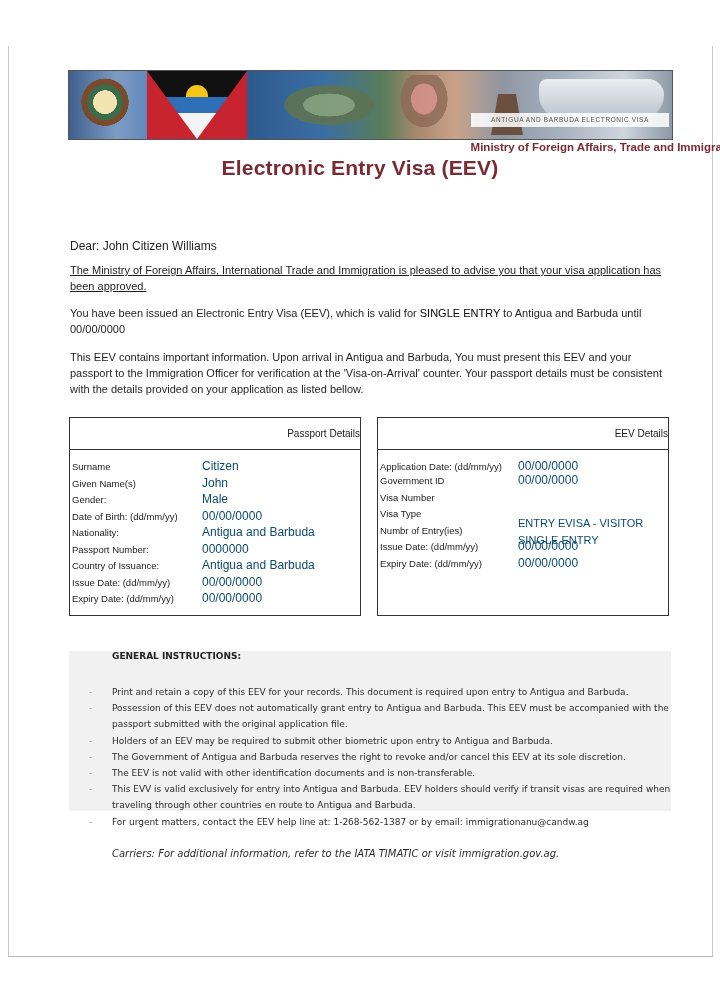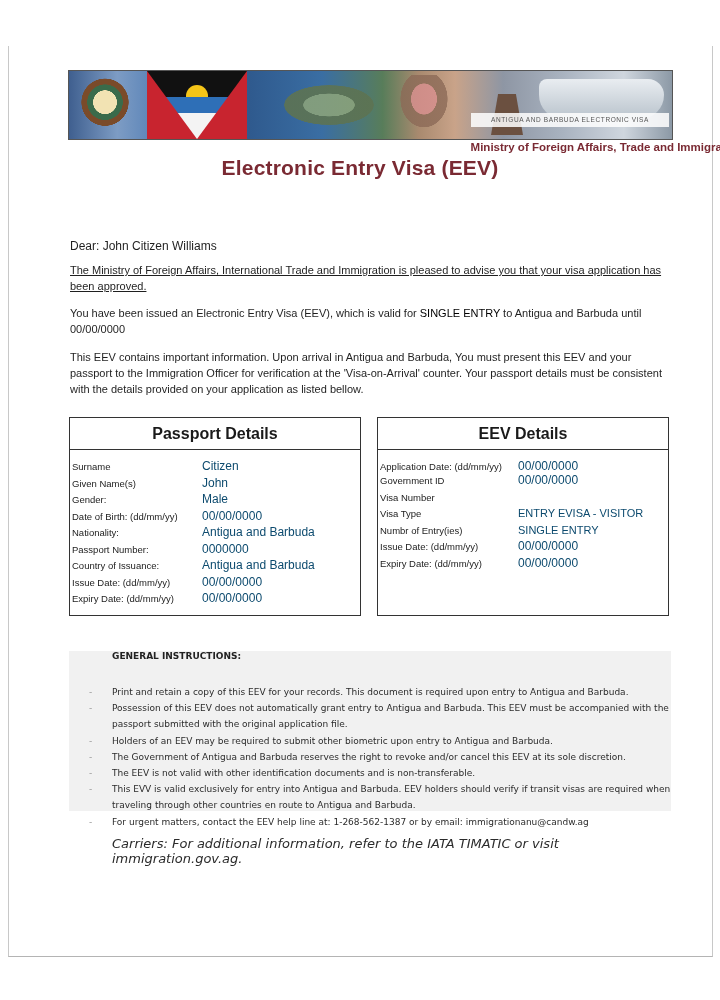--- a/index.html
+++ b/index.html
@@ -18,34 +18,34 @@
   .ministry { position:absolute; left:0; top:141px; width:720px; text-align:right; font-size:11.5px; font-weight:bold; color:#7a2a33;padding-left:23px; }
   .title { position:absolute; left:0; top:156px; width:720px; text-align:center; font-size:21px; font-weight:bold; color:#7a2a33; letter-spacing:.2px; }
   .p { position:absolute; left:70px; width:600px; font-size:11px; line-height:16px; color:#1f1f1f; }
   .dear { top:238px; font-size:12px; }
   .p1 { top:262px;text-decoration:underline; }
   .p2 { top:305px; }
   .p3 { top:349px; }
   .box { position:absolute; top:417px; width:290px; height:197px; border:1.5px solid #333; background:#fff; }
   .box.pass { left:69px; }
   .box.eev { left:377px; }
-  .box-head { height:31px; border-bottom:1.5px solid #333; text-align:center; font-weight:bold; font-size:16px; line-height:31px; }
+  .box-head { height:31px; border-bottom:1.5px solid #333; text-align:right; font-weight:normal; font-size:10px; line-height:31px; }
   .rows { position:relative; padding-top:9px; }
   .row { position:relative; height:16.5px; }
   .lbl { position:absolute; left:2px; top:2px; font-size:9.5px; color:#222;text-align:right; }
   .val { position:absolute; top:0; font-size:12px; color:#0c4a6e; }
   .pass .val { left:132px; }
   .eev .val { left:140px; }
-  .eev .val.small { font-size:11px; top:1px; }
+  .eev .val.small { font-size:11px; top:11px; }
   .instr { position:absolute; left:69px; top:651px; width:602px; height:160px; background:#f1f1f1; font-family:"DejaVu Sans", sans-serif; }
   .instr-head { position:absolute; left:43px; top:0; font-size:9px; font-weight:bold; color:#222; }
   .ilist { position:absolute; left:17px; top:33px; width:585px; margin:0; padding:0; list-style:none; }
   .ilist li { position:relative; padding-left:26px; font-size:9px; line-height:16.2px; color:#2b2b2b; }
   .ilist li .dot { position:absolute; left:3px; top:0; color:#999; }
-  .carriers { position:absolute; left:43px; top:185px; font-size:13px; font-style:italic; color:#2b2b2b; }
+  .carriers { position:absolute; left:43px; top:197px; font-size:10px; font-style:italic; color:#2b2b2b; }
 </style>
 </head>
 <body>
 
 <div class="page"></div>
 
 <div class="banner">
   <div class="crest"></div>
   <div class="flag"></div>
   <div class="flag-inner"></div>

